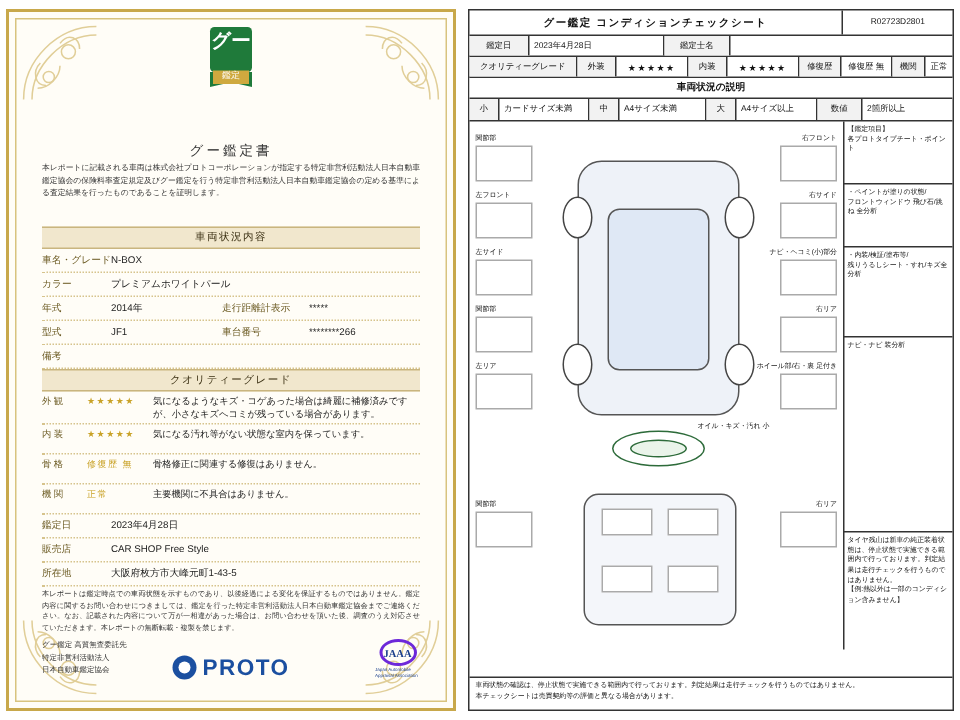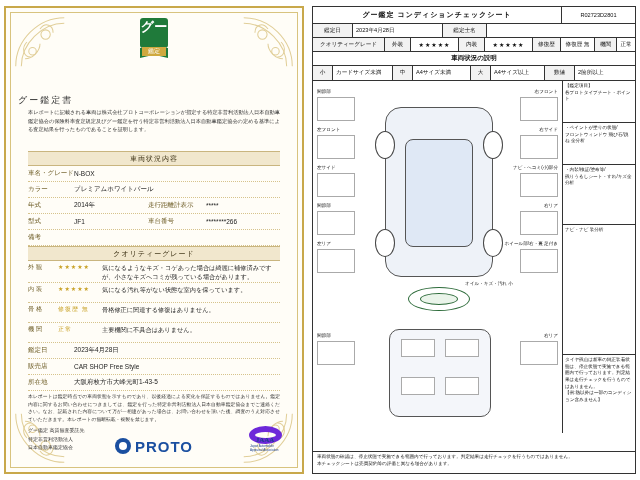--- a/index.html
+++ b/index.html
@@ -16,21 +16,21 @@
   .c-bl{left:6px;bottom:6px;transform:scaleY(-1);}
   .c-br{right:6px;bottom:6px;transform:scale(-1,-1);}
 
   .seal{position:absolute;left:50%;top:10px;transform:translateX(-50%);width:34px;height:40px;}
   .seal .ribbon{position:absolute;left:3px;top:0;width:28px;height:30px;background:#1f7a3a;border-radius:3px;display:flex;justify-content:center;}
   .seal .ribbon span{color:#fff;font-size:13px;font-weight:bold;font-family:"DejaVu Sans",sans-serif;}
   .seal .tail{position:absolute;left:3px;top:30px;width:28px;height:10px;background:#1f7a3a;clip-path:polygon(0 0,100% 0,100% 100%,50% 68%,0 100%);}
   .seal .tail2{position:absolute;left:5px;top:29px;width:24px;height:9px;background:#cfa93f;font-size:6px;color:#fff;text-align:center;line-height:9px;}
 
   .title-main{position:absolute;left:0;right:0;top:56px;text-align:center;font-family:"Liberation Serif",serif;font-style:italic;font-size:20px;color:#b08a2e;letter-spacing:.5px;}
-  .title-sub{position:absolute;left:0;right:0;top:86px;font-size:9px;color:#333;letter-spacing:2px;margin-left:12px;}
+  .title-sub{position:absolute;left:0;right:0;top:86px;text-align:center;font-size:9px;color:#333;letter-spacing:2px;}
 
   .blurb{position:absolute;left:22px;right:22px;top:100px;font-size:5.2px;line-height:1.65;color:#333;text-align:justify;}
 
   .sec-hd{position:absolute;left:22px;right:22px;height:13px;background:#f1e7cd;border-top:1px solid #c9b57f;border-bottom:1px solid #c9b57f;font-size:7px;color:#3a2f12;text-align:center;line-height:13px;letter-spacing:1px;}
   .hd-vehicle{top:143px;}
   .hd-quality{top:238px;}
 
   .rowtbl{position:absolute;left:22px;right:22px;font-size:6.5px;color:#222;}
   .rowtbl .r{display:flex;align-items:center;height:15px;border-bottom:1px dotted #d6c38c;}
   .rowtbl .lb{width:46px;color:#6b5a22;}
@@ -44,21 +44,21 @@
   .q-rows .qst{width:44px;color:#c9a227;letter-spacing:1px;font-size:6px;}
   .q-rows .qtx{flex:1;line-height:1.5;}
 
   .t-dates{position:absolute;left:22px;right:22px;top:335px;}
 
   .footnote{position:absolute;left:22px;right:22px;top:385px;font-size:4.8px;line-height:1.6;color:#333;text-align:justify;}
 
   .orgs{position:absolute;left:22px;right:22px;top:418px;display:flex;align-items:center;justify-content:space-between;}
   .orgs .txt{font-size:5px;line-height:1.7;color:#333;}
   .jaaa{width:30px;height:26px;display:flex;flex-direction:column;align-items:center;justify-content:center;}
-  .jaaa .ring{width:21px;height:21px;border:6px solid #6d28d9;border-radius:50%;position:relative;}
+  .jaaa .ring{width:21px;height:21px;border:2px solid #6d28d9;border-radius:50%;position:relative;}
   .jaaa .ring b{position:absolute;left:0;right:0;top:4px;text-align:center;font-size:7px;color:#1b3f8b;font-family:"Liberation Serif",serif;}
   .jaaa small{font-size:3px;color:#1b3f8b;}
 
   .proto{position:absolute;left:0;right:0;bottom:14px;text-align:center;}
   .proto .pbar{display:inline-flex;align-items:center;gap:4px;}
   .proto .pdot{width:16px;height:16px;border-radius:50%;background:#1b4fa0;display:inline-block;position:relative;}
   .proto .pdot:after{content:"";position:absolute;left:4px;top:4px;width:8px;height:8px;border-radius:50%;background:#fff;}
   .proto .ptxt{font-size:15px;font-weight:bold;color:#1b4fa0;font-family:"Liberation Sans",sans-serif;letter-spacing:1px;}
 
   

